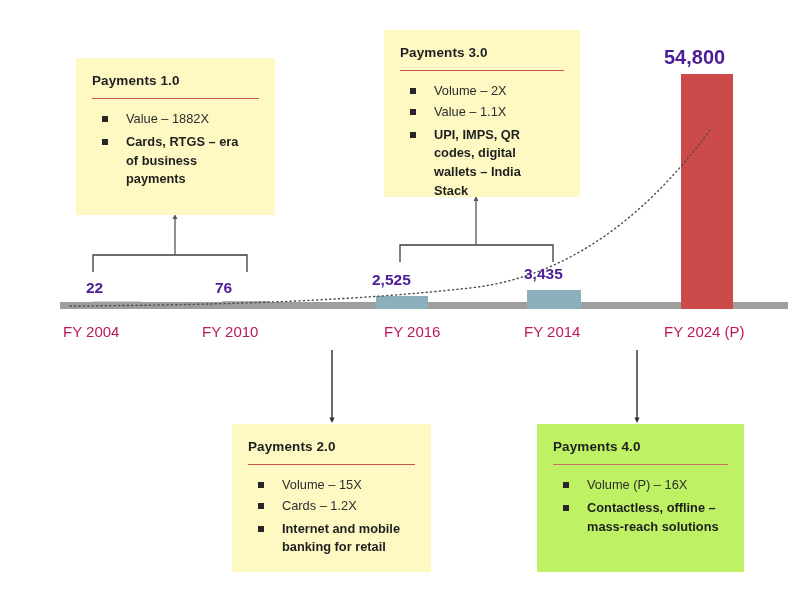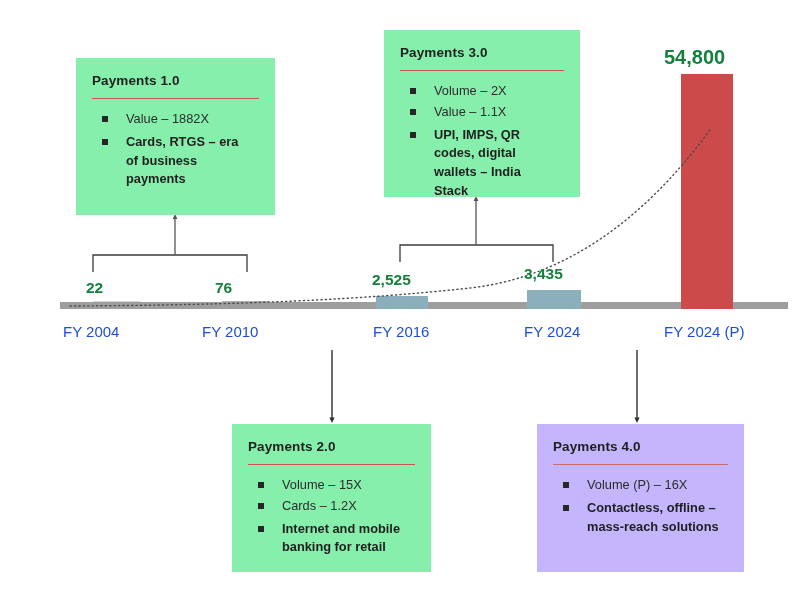--- a/index.html
+++ b/index.html
@@ -21,22 +21,22 @@
     width: 800px;
     height: 601px;
   }
 
   
   .callout {
     position: absolute;
     box-sizing: border-box;
     padding: 16px 16px 14px 16px;
   }
-  .callout.grey { background: #86efac; }
-  .callout.pink { background: #c4b5fd; }
+  .callout.grey { background: #fef9c3; }
+  .callout.pink { background: #bef264; }
 
   .callout-title {
     font-size: 13.5px;
     font-weight: bold;
     color: #1f1f1f;
     letter-spacing: 0.1px;
     line-height: 1.1;
   }
   .callout-rule {
     height: 1.5px;
@@ -79,32 +79,32 @@
     width: 800px;
     height: 601px;
     overflow: visible;
   }
 
   
   .val-label {
     position: absolute;
     font-size: 15.5px;
     font-weight: bold;
-    color: #15803d;
+    color: #4c1d95;
     white-space: nowrap;
   }
   .val-label.big {
     font-size: 20px;
   }
 
   
   .axis-label {
     position: absolute;
     font-size: 15px;
-    color: #1d4ed8;
+    color: #be185d;
     white-space: nowrap;
     top: 323px;
   }
 </style>
 </head>
 <body>
 
 <div id="stage">
 
   <svg id="chart-svg" viewBox="0 0 800 601" preserveAspectRatio="none" xmlns="http://www.w3.org/2000/svg">
@@ -135,22 +135,22 @@
   </svg>
 
   <div class="val-label" style="left:86px; top:279px;">22</div>
   <div class="val-label" style="left:215px; top:279px;">76</div>
   <div class="val-label" style="left:372px; top:271px;">2,525</div>
   <div class="val-label" style="left:524px; top:265px;">3,435</div>
   <div class="val-label big" style="left:664px; top:46px;">54,800</div>
 
   <div class="axis-label" style="left:63px;">FY 2004</div>
   <div class="axis-label" style="left:202px;">FY 2010</div>
-  <div class="axis-label" style="left:373px;">FY 2016</div>
-  <div class="axis-label" style="left:524px;">FY 2024</div>
+  <div class="axis-label" style="left:384px;">FY 2016</div>
+  <div class="axis-label" style="left:524px;">FY 2014</div>
   <div class="axis-label" style="left:664px;">FY 2024 (P)</div>
 
   <div class="callout grey" style="left:76px; top:58px; width:199px; height:157px;">
     <div class="callout-title">Payments 1.0</div>
     <div class="callout-rule"></div>
     <ul class="bullets">
       <li>
         <span class="bullet-sq"></span>
         <span>Value – 1882X</span>
       </li>

